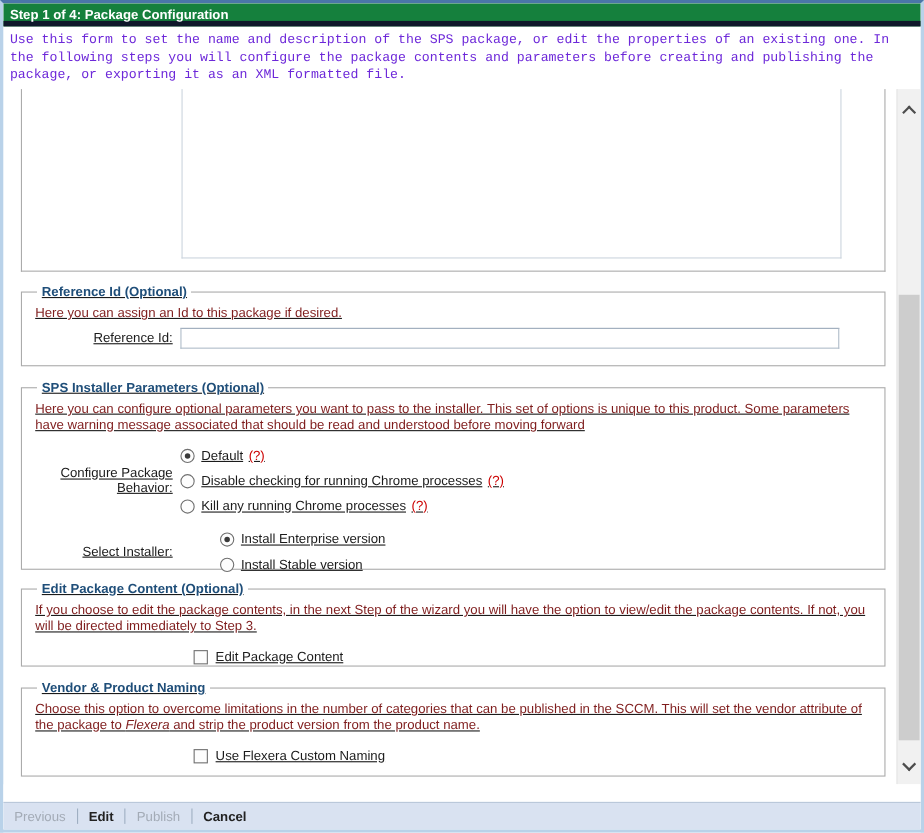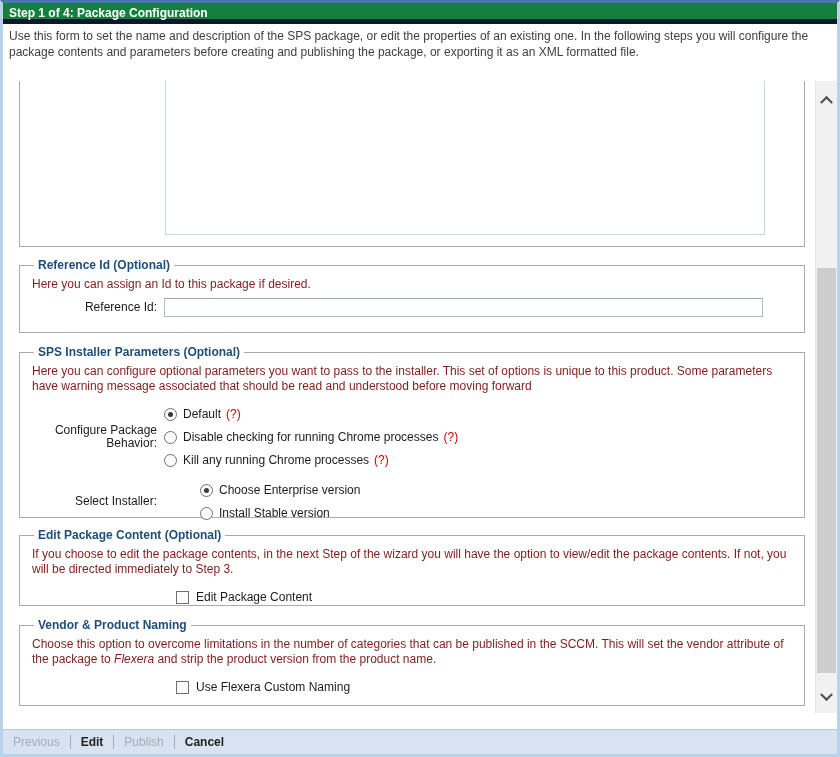--- a/index.html
+++ b/index.html
@@ -28,21 +28,22 @@
     line-height: 21px;
     padding-left: 6px;
     flex: 0 0 auto;
     border-bottom: 5px solid #0f172a;
   }
   .intro {
     flex: 0 0 auto;
     padding: 4px 6px 6px 6px;
     line-height: 16px;
     height: 57px;
-    color: #404040;
+    color: #6d28d9;
+    font-family: Liberation Mono, monospace;
   }
   .viewport {
     flex: 0 0 auto;
     height: 632px;
     display: flex;
     overflow: hidden;
   }
   .content {
     flex: 1 1 auto;
     overflow: hidden;
@@ -60,20 +61,21 @@
     width: 600px;
     height: 154px;
     background: #fff;
     border: 1px solid #ccd5de;
     border-top: none;
   }
   fieldset {
     margin: 11px 10px 0 16px;
     border: 1px solid #ababab;
     padding: 2px 10px 8px 10px;
+    text-decoration: underline;
   }
   legend {
     color: #1f4e79;
     font-weight: bold;
     font-size: 12px;
     padding: 0 4px;
     margin-left: 4px;
   }
   .sec-desc { line-height: 14px; padding: 3px 0 0 2px; color: #7f1d1d; }
   .form-row { display: flex; align-items: center; margin-top: 10px; }
@@ -191,21 +193,21 @@
               <span class="warn">(?)</span>
             </div>
           </div>
         </div>
 
         <div class="form-row" style="margin-top:16px;gap:36px;">
           <div class="lbl">Select Installer:</div>
           <div class="ctrl">
             <div class="opt-row">
               <span class="radio on"></span>
-              <span>Choose Enterprise version</span>
+              <span>Install Enterprise version</span>
             </div>
             <div class="opt-row" style="margin-top:1px;">
               <span class="radio"></span>
               <span>Install Stable version</span>
             </div>
           </div>
         </div>
       </fieldset>
 
       <fieldset style="height:78px; margin-top:10px;">

